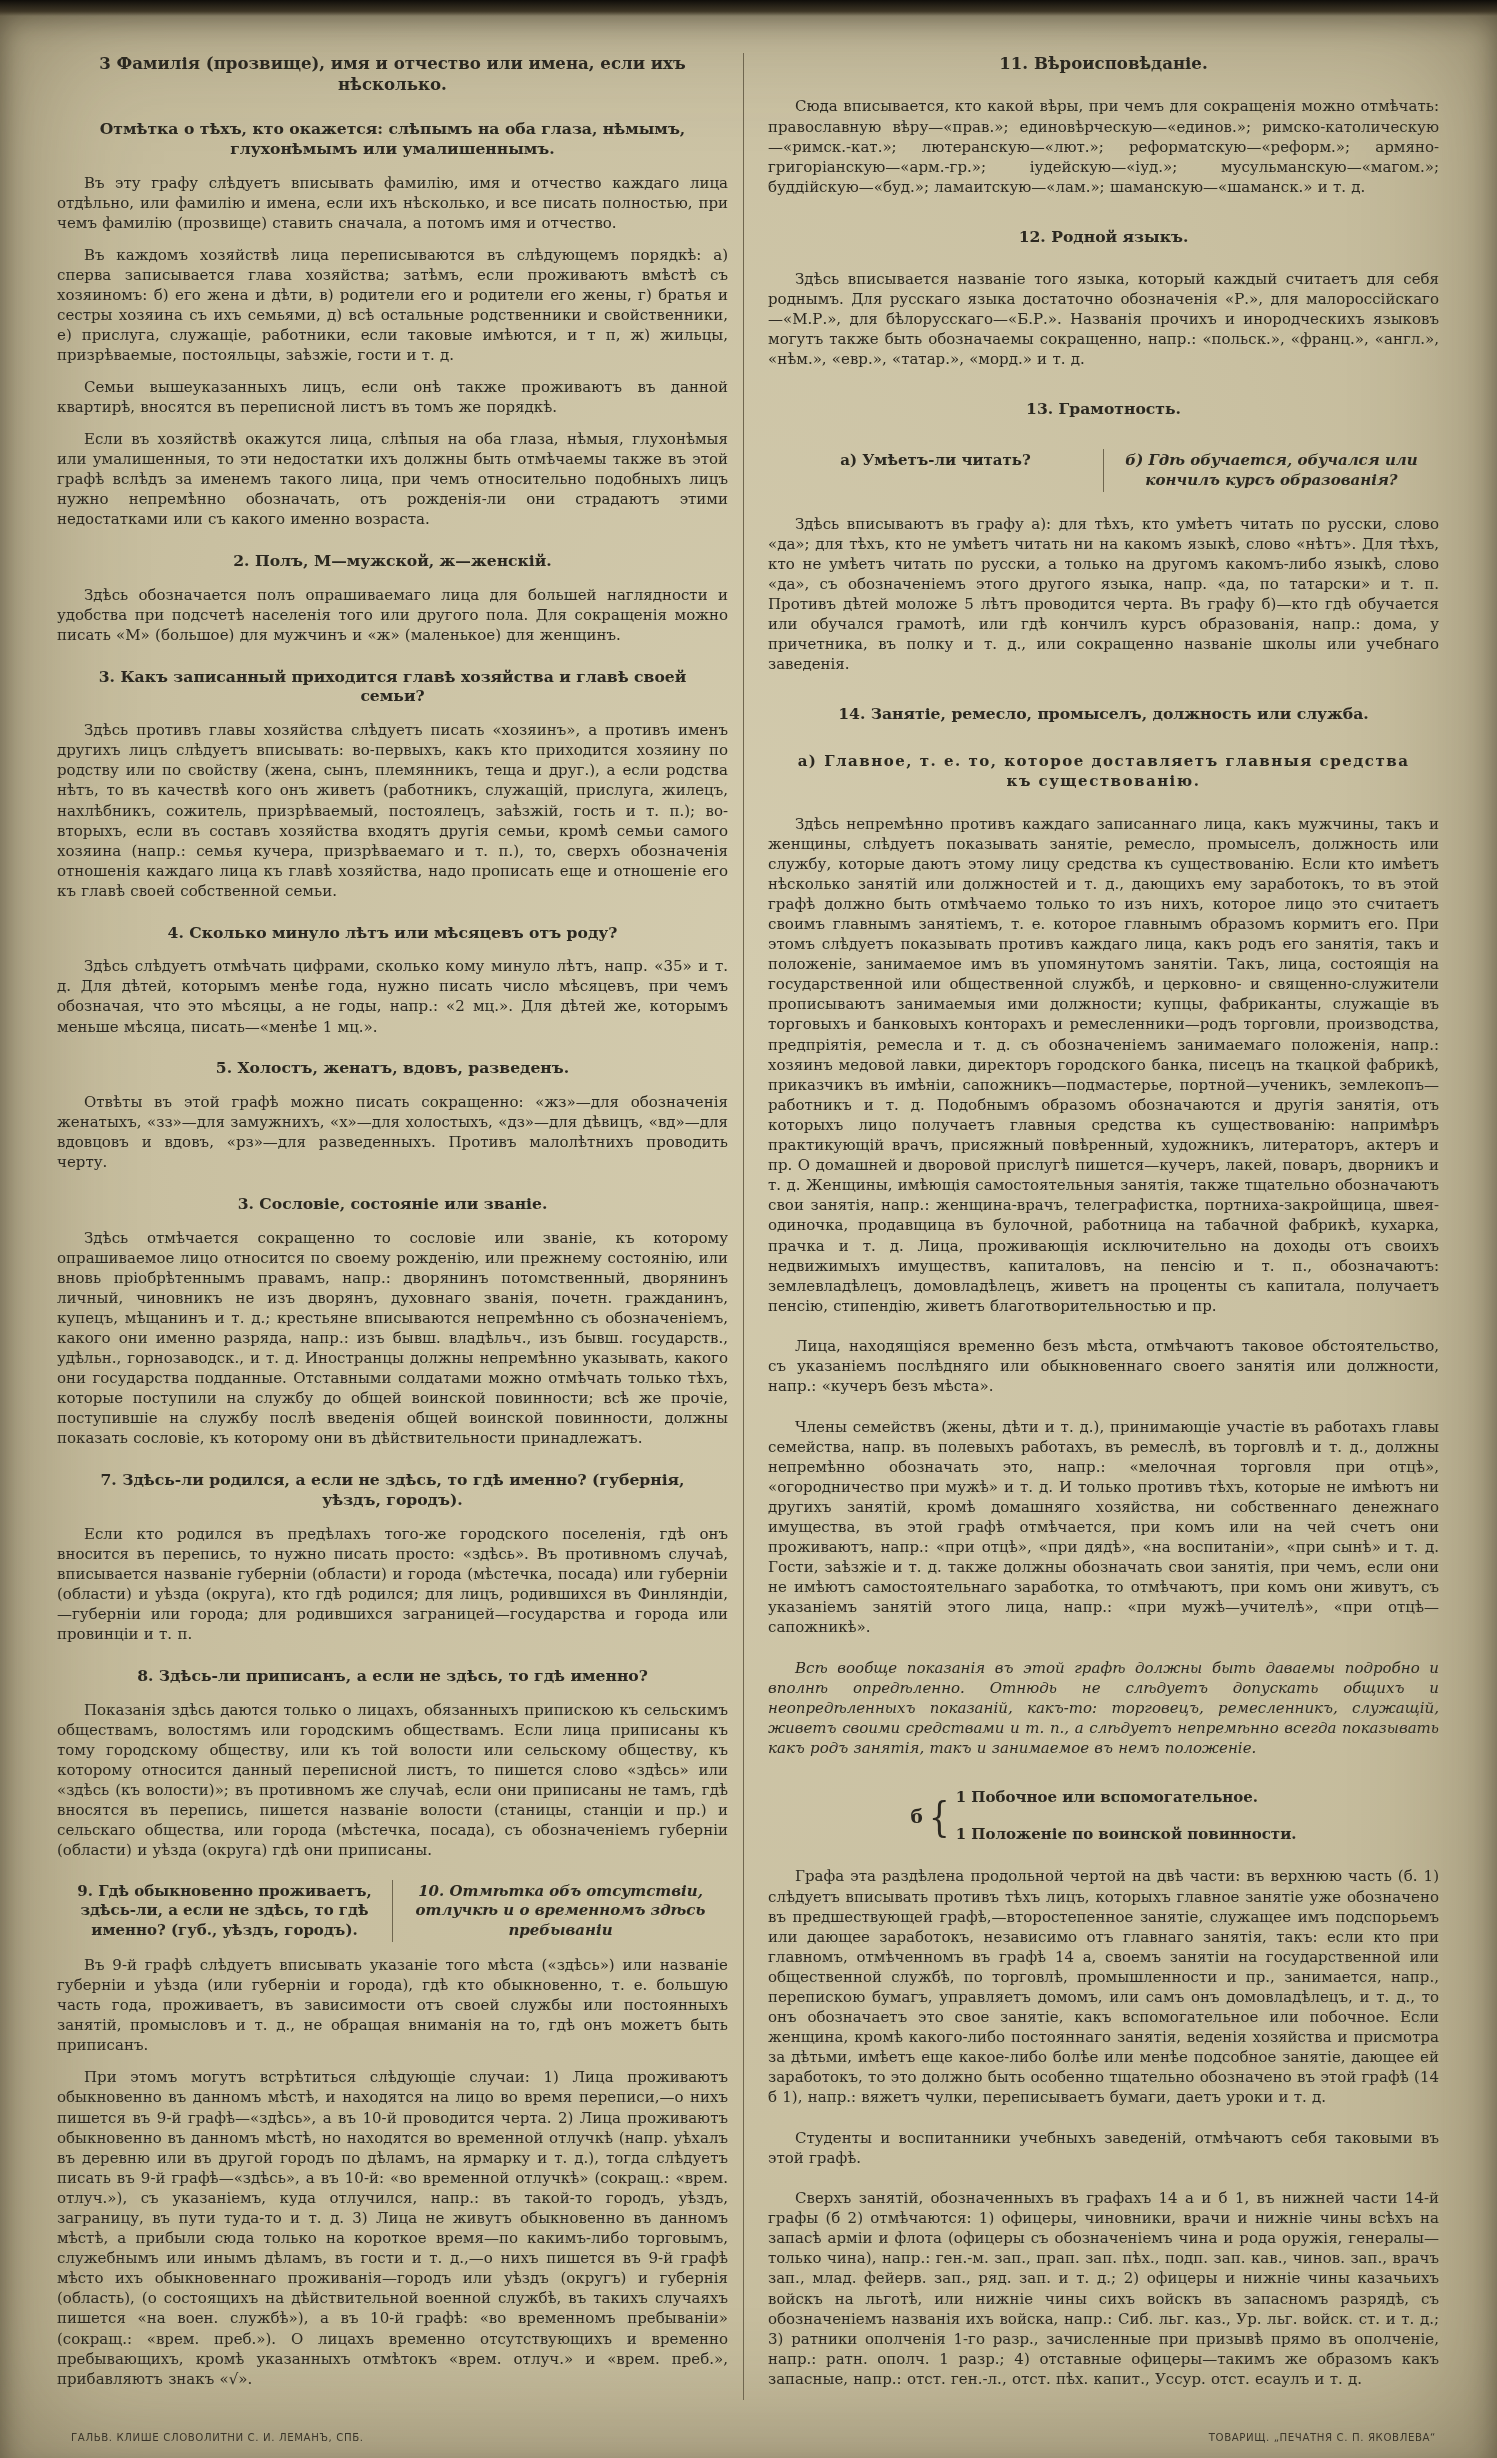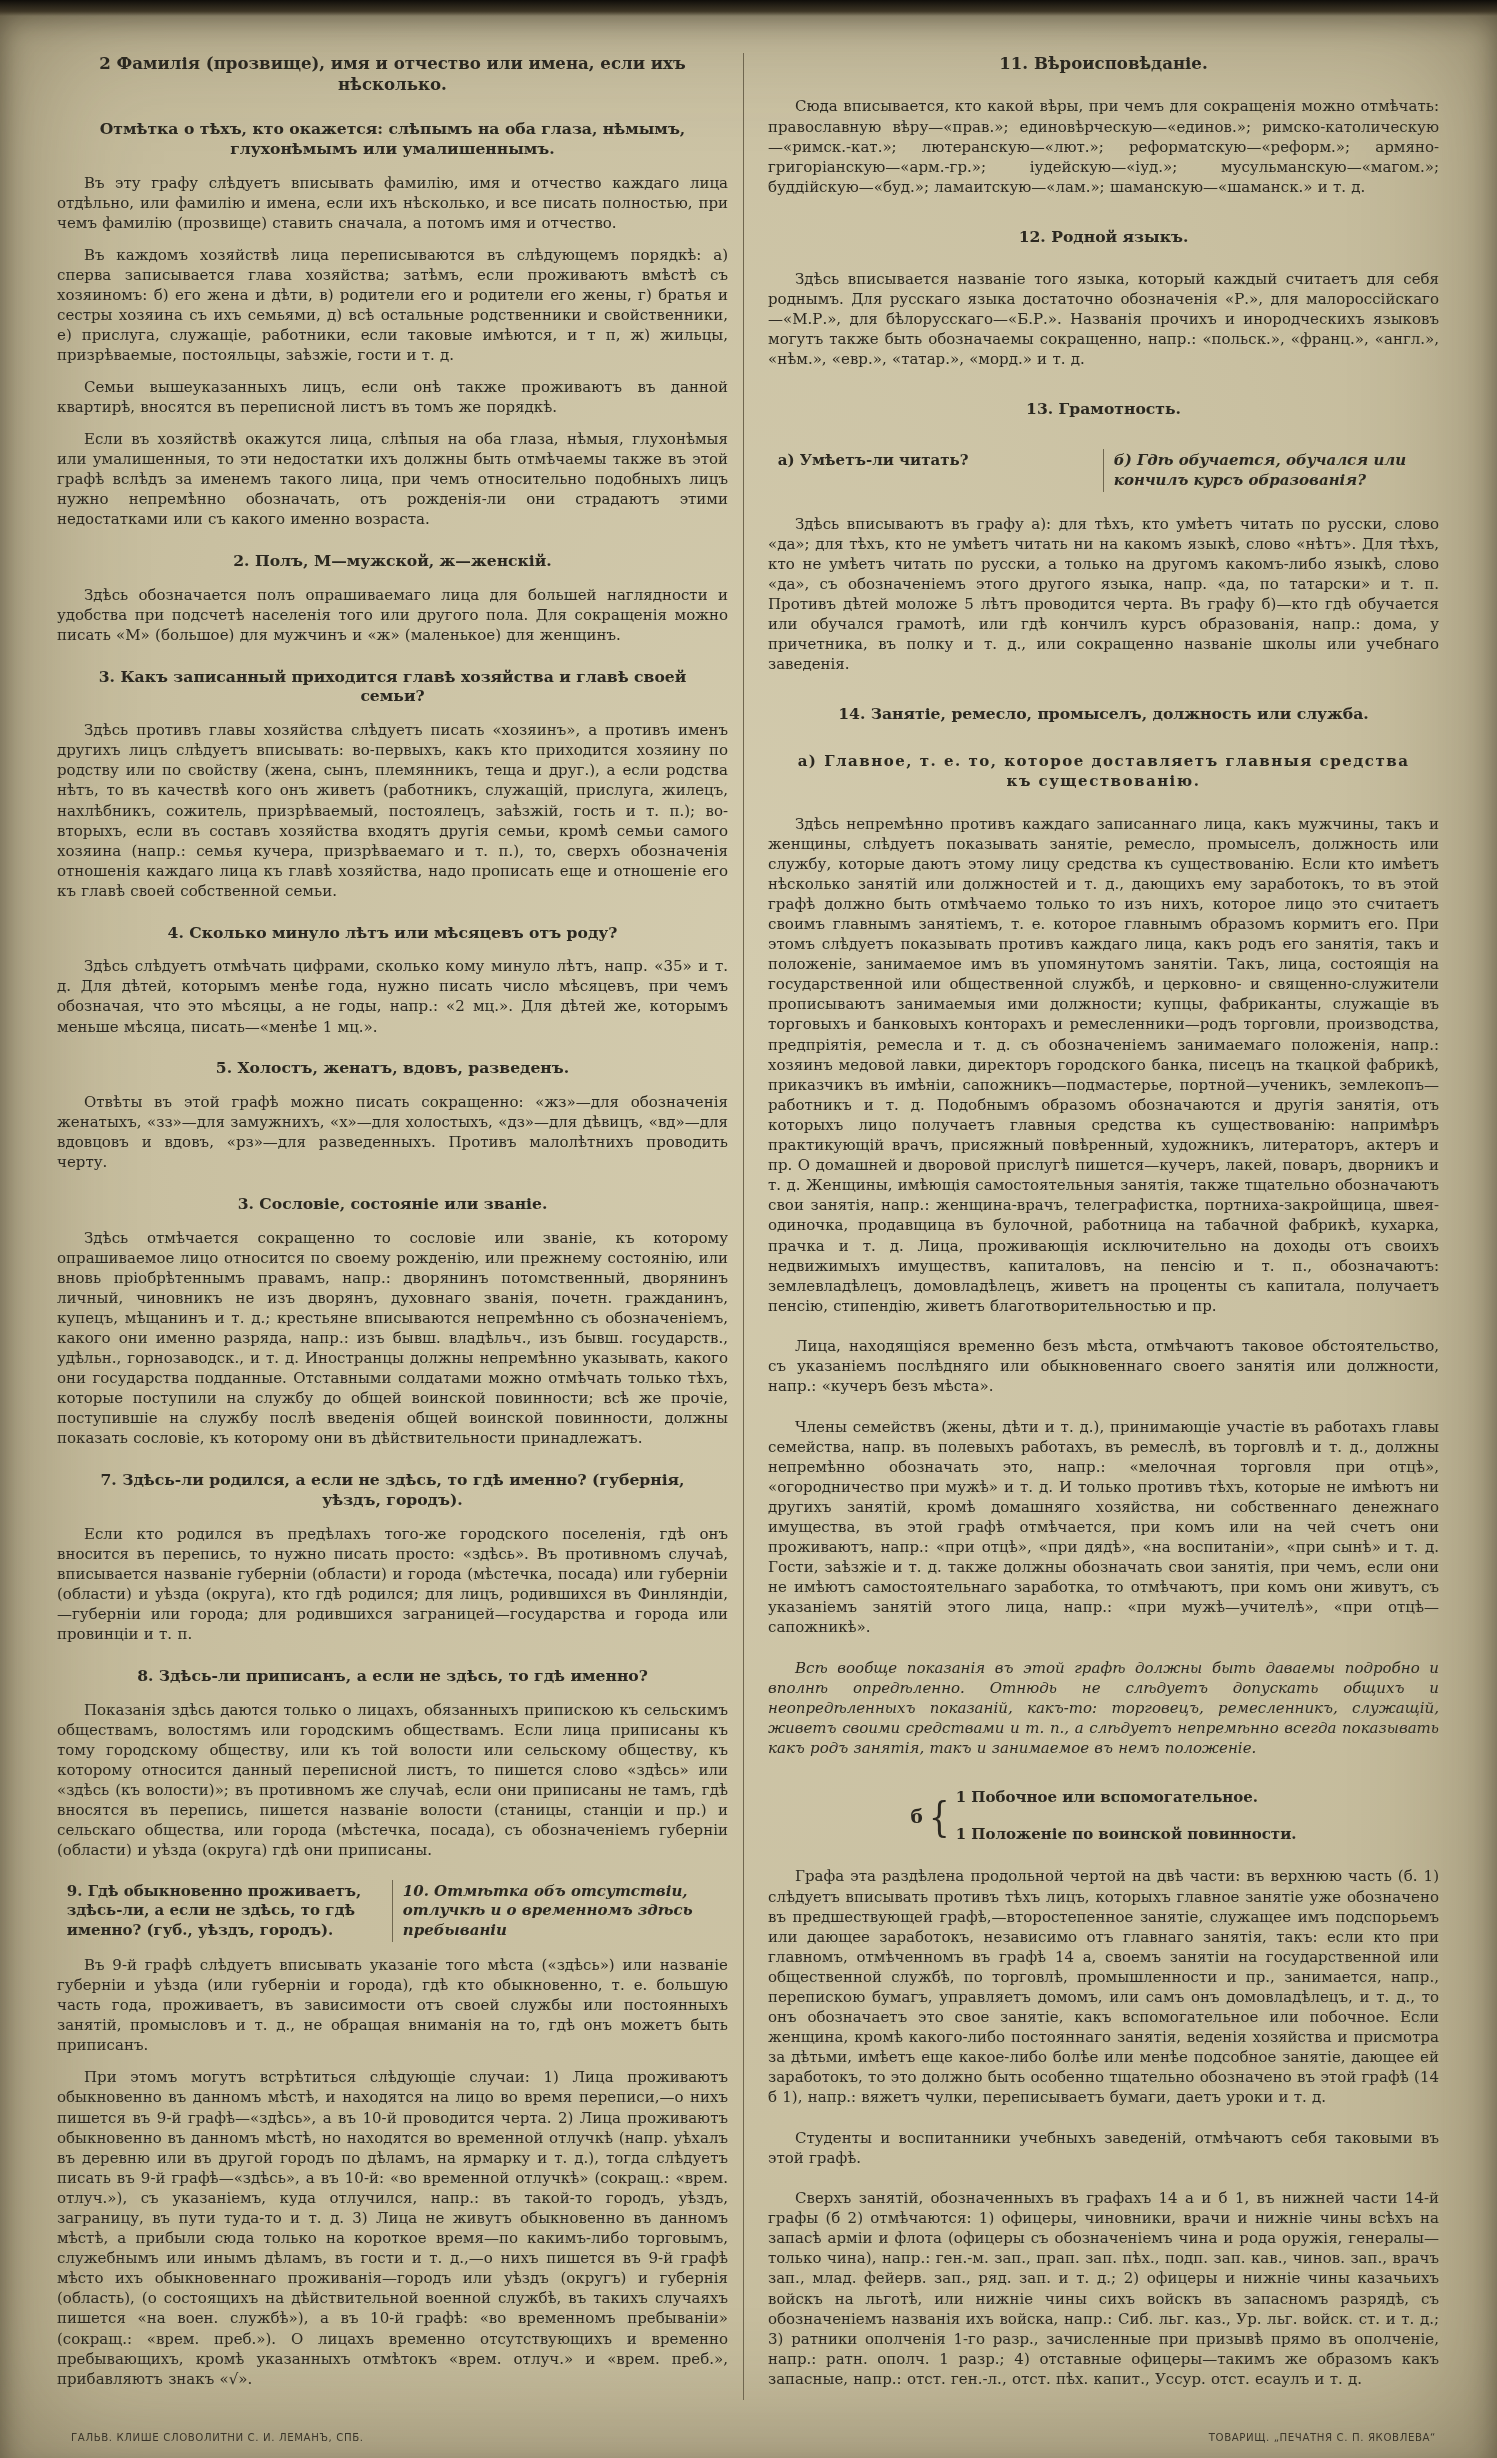--- a/index.html
+++ b/index.html
@@ -44,21 +44,21 @@
   .subheading{
     margin:5.9px 19.5px 4.9px;
     font-size:15px;line-height:1.3;font-weight:700;
     text-align:center;letter-spacing:1.5px;
   }
   .split{
     display:flex;align-items:stretch;margin:7.8px 0 3.9px;
   }
   .split-cell{
     flex:1;padding:2px 9.8px;
-    font-size:15px;line-height:1.3;font-weight:700;text-align:left;
+    font-size:15px;line-height:1.3;font-weight:700;text-align:center;
   }
   .split-cell + .split-cell{border-left:1px solid #6f664f;font-style:italic;}
   .brace-block{
     display:flex;align-items:center;justify-content:center;
     gap:5.9px;margin:9.8px 0 4.9px;
   }
   .brace-label{font-size:18.5px;font-weight:700;}
   .brace-glyph{
     font-size:33px;font-weight:400;line-height:1;
     transform:scaleY(1.25);color:#2b2820;
@@ -72,21 +72,21 @@
   }
   .footer-left{left:71px;}
   .footer-right{right:62px;}
 </style>
 </head>
 <body>
 
 <div class="page">
   <div class="scan-edge-top"></div>
   <div class="col col-left" id="col-left">
-      <h2 class="heading large">2 Фамилія (прозвище), имя и отчество или имена, если ихъ нѣсколько.</h2>
+      <h2 class="heading large">3 Фамилія (прозвище), имя и отчество или имена, если ихъ нѣсколько.</h2>
       <h2 class="heading">Отмѣтка о тѣхъ, кто окажется: слѣпымъ на оба глаза, нѣмымъ, глухонѣмымъ или умалишеннымъ.</h2>
       <p class="para">Въ эту графу слѣдуетъ вписывать фамилію, имя и отчество каждаго лица отдѣльно, или фамилію и имена, если ихъ нѣсколько, и все писать полностью, при чемъ фамилію (прозвище) ставить сначала, а потомъ имя и отчество.</p>
       <p class="para">Въ каждомъ хозяйствѣ лица переписываются въ слѣдующемъ порядкѣ: а) сперва записывается глава хозяйства; затѣмъ, если проживаютъ вмѣстѣ съ хозяиномъ: б) его жена и дѣти, в) родители его и родители его жены, г) братья и сестры хозяина съ ихъ семьями, д) всѣ остальные родственники и свойственники, е) прислуга, служащіе, работники, если таковые имѣются, и т п, ж) жильцы, призрѣваемые, постояльцы, заѣзжіе, гости и т. д.</p>
       <p class="para">Семьи вышеуказанныхъ лицъ, если онѣ также проживаютъ въ данной квартирѣ, вносятся въ переписной листъ въ томъ же порядкѣ.</p>
       <p class="para">Если въ хозяйствѣ окажутся лица, слѣпыя на оба глаза, нѣмыя, глухонѣмыя или умалишенныя, то эти недостатки ихъ должны быть отмѣчаемы также въ этой графѣ вслѣдъ за именемъ такого лица, при чемъ относительно подобныхъ лицъ нужно непремѣнно обозначать, отъ рожденія-ли они страдаютъ этими недостатками или съ какого именно возраста.</p>
       <h2 class="heading">2. Полъ, М—мужской, ж—женскій.</h2>
       <p class="para">Здѣсь обозначается полъ опрашиваемаго лица для большей наглядности и удобства при подсчетѣ населенія того или другого пола. Для сокращенія можно писать «М» (большое) для мужчинъ и «ж» (маленькое) для женщинъ.</p>
       <h2 class="heading">3. Какъ записанный приходится главѣ хозяйства и главѣ своей семьи?</h2>
       <p class="para">Здѣсь противъ главы хозяйства слѣдуетъ писать «хозяинъ», а противъ именъ другихъ лицъ слѣдуетъ вписывать: во-первыхъ, какъ кто приходится хозяину по родству или по свойству (жена, сынъ, племянникъ, теща и друг.), а если родства нѣтъ, то въ качествѣ кого онъ живетъ (работникъ, служащій, прислуга, жилецъ, нахлѣбникъ, сожитель, призрѣваемый, постоялецъ, заѣзжій, гость и т. п.); во-вторыхъ, если въ составъ хозяйства входятъ другія семьи, кромѣ семьи самого хозяина (напр.: семья кучера, призрѣваемаго и т. п.), то, сверхъ обозначенія отношенія каждаго лица къ главѣ хозяйства, надо прописать еще и отношеніе его къ главѣ своей собственной семьи.</p>
       <h2 class="heading">4. Сколько минуло лѣтъ или мѣсяцевъ отъ роду?</h2>

